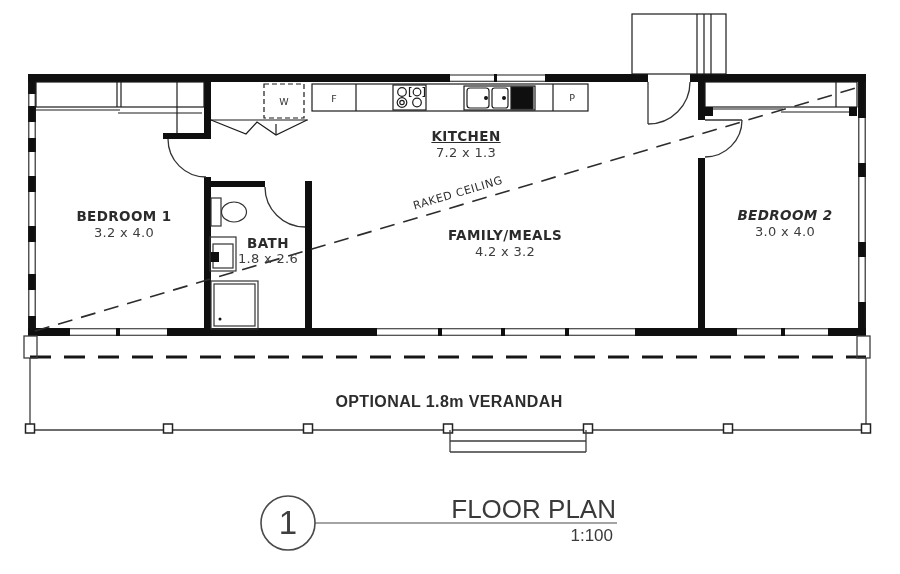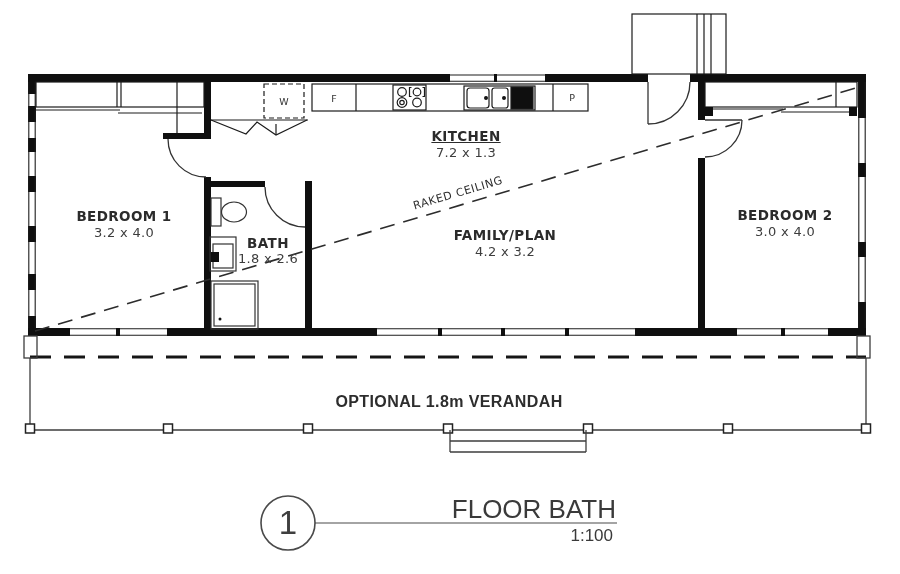--- a/index.html
+++ b/index.html
@@ -218,31 +218,31 @@
 
 <div class="lbl room-name" style="left:124px;top:216px;">BEDROOM 1</div>
 <div class="lbl room-dims" style="left:124px;top:232px;">3.2 x 4.0</div>
 
 <div class="lbl room-name" style="left:268px;top:243px;">BATH</div>
 <div class="lbl room-dims" style="left:268px;top:258px;">1.8 x 2.6</div>
 
 <div class="lbl room-name" style="left:466px;top:136px;text-decoration:underline;">KITCHEN</div>
 <div class="lbl room-dims" style="left:466px;top:152px;">7.2 x 1.3</div>
 
-<div class="lbl room-name" style="left:505px;top:235px;">FAMILY/PLAN</div>
+<div class="lbl room-name" style="left:505px;top:235px;">FAMILY/MEALS</div>
 <div class="lbl room-dims" style="left:505px;top:251px;">4.2 x 3.2</div>
 
-<div class="lbl room-name" style="left:785px;top:215px;">BEDROOM 2</div>
+<div class="lbl room-name" style="left:785px;top:215px;font-style:italic;">BEDROOM 2</div>
 <div class="lbl room-dims" style="left:785px;top:231px;">3.0 x 4.0</div>
 
 <div class="lbl fix-lbl" style="left:284px;top:101px;">W</div>
 <div class="lbl fix-lbl" style="left:334px;top:98px;">F</div>
 <div class="lbl fix-lbl" style="left:572px;top:97px;">P</div>
 
 <div class="lbl raked" style="left:458px;top:193px;">RAKED CEILING</div>
 
 <div class="lbl verandah-lbl" style="left:449px;top:402px;">OPTIONAL 1.8m VERANDAH</div>
 
-<div class="tb-title">FLOOR BATH</div>
+<div class="tb-title">FLOOR PLAN</div>
 <div class="tb-scale">1:100</div>
 <div class="tb-num">1</div>
 
 </div>
 
 </body></html>

